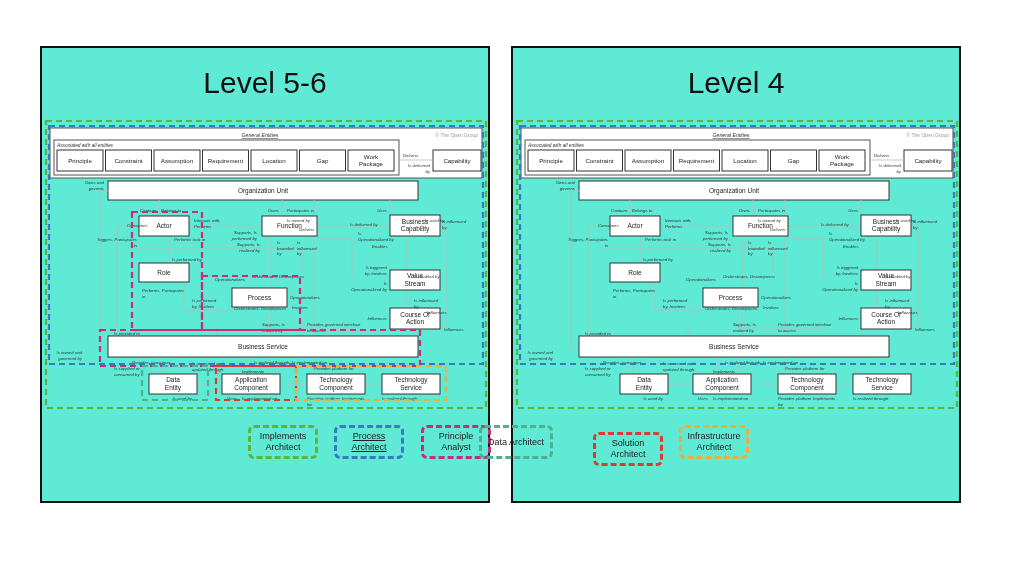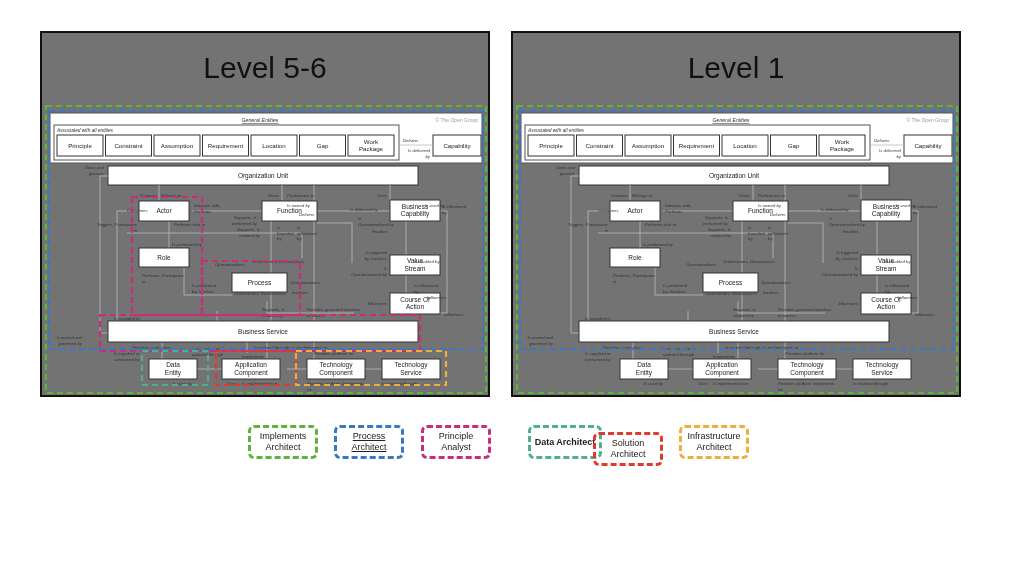--- a/index.html
+++ b/index.html
@@ -1,26 +1,26 @@
 <!DOCTYPE html>
 <html><head>
 <meta charset="utf-8">
 <style>
   html,body{margin:0;padding:0;background:#fff;}
   body{width:1024px;height:576px;position:relative;overflow:hidden;font-family:"Liberation Sans",sans-serif;}
-  .panel{position:absolute;top:31px;width:450px;height:366px;border:2px solid #111;background:#737373;box-sizing:border-box;}
+  .panel{position:absolute;top:46px;width:450px;height:457px;border:2px solid #111;background:#5eead4;box-sizing:border-box;}
   #panel-left{left:40px;}
   #panel-right{left:511px;}
   .panel-title{position:absolute;left:0;right:0;top:18px;text-align:center;font-size:30px;color:#111;}
   .panel svg{position:absolute;left:0;top:0;}
   .legend{position:absolute;top:425px;height:34px;width:70px;border:3px dashed;border-radius:6px;box-sizing:border-box;display:flex;align-items:center;justify-content:center;text-align:center;font-size:9px;line-height:11px;color:#222;}
   .lg-ea{left:248px;border-color:#5db33b;}
   .lg-pa{left:334px;border-color:#3b78c4;text-decoration:underline;}
   .lg-ba{left:421px;border-color:#cc2b7a;}
-  .lg-da{left:528px;border-color:#4fb08f;width:74px;font-weight:bold;}
+  .lg-da{left:479px;border-color:#4fb08f;width:74px;}
   .lg-sa{left:593px;border-color:#e03a2f;margin-top:7px;}
   .lg-ia{left:679px;border-color:#f0ad3b;}
   svg text{font-family:"Liberation Sans",sans-serif;}
 </style>
 </head>
 <body>
 
 <div class="panel" id="panel-left">
   <div class="panel-title">Level 5-6</div>
   <svg class="diagram" width="446" height="362">
@@ -188,21 +188,21 @@
       <rect x="90" y="164" width="70" height="118" fill="none" stroke="#cc2b7a" stroke-width="2.2" stroke-dasharray="6,4"></rect>
       <rect x="160" y="228" width="98" height="54" fill="none" stroke="#cc2b7a" stroke-width="2.2" stroke-dasharray="6,4"></rect>
       <rect x="58" y="282" width="320" height="36" fill="none" stroke="#cc2b7a" stroke-width="2.2" stroke-dasharray="6,4"></rect>
       <rect x="100" y="318" width="66" height="34" fill="none" stroke="#4fb08f" stroke-width="2.2" stroke-dasharray="6,4"></rect>
       <rect x="174" y="318" width="80" height="34" fill="none" stroke="#e03a2f" stroke-width="2.2" stroke-dasharray="6,4"></rect>
       <rect x="254" y="318" width="150" height="34" fill="none" stroke="#f0ad3b" stroke-width="2.2" stroke-dasharray="6,4"></rect>
     </svg>
 </div>
 
 <div class="panel" id="panel-right">
-  <div class="panel-title">Level 1</div>
+  <div class="panel-title">Level 4</div>
   <svg class="diagram" width="446" height="362">
       <rect x="8" y="80" width="432" height="50" fill="#fff" stroke="#555" stroke-width="1"></rect>
       <text x="218" y="89" font-size="5.2" font-style="italic" text-anchor="middle" text-decoration="underline" fill="#333">General Entities</text>
       <text x="436" y="89" font-size="5" text-anchor="end" fill="#999">© The Open Group</text>
       <rect x="12" y="92" width="345" height="35" fill="none" stroke="#555" stroke-width="1"></rect>
       <text x="15" y="99" font-size="4.8" font-style="italic" fill="#333">Associated with all entities</text>
       <rect x="15" y="102" width="46" height="21" fill="#fff" stroke="#333" stroke-width="1"></rect>
       <text x="38" y="114.56666666666666" font-size="6.2" text-anchor="middle" fill="#222">Principle</text>
       <rect x="63.5" y="102" width="46" height="21" fill="#fff" stroke="#333" stroke-width="1"></rect>
       <text x="86.5" y="114.56666666666666" font-size="6.2" text-anchor="middle" fill="#222">Constraint</text>

